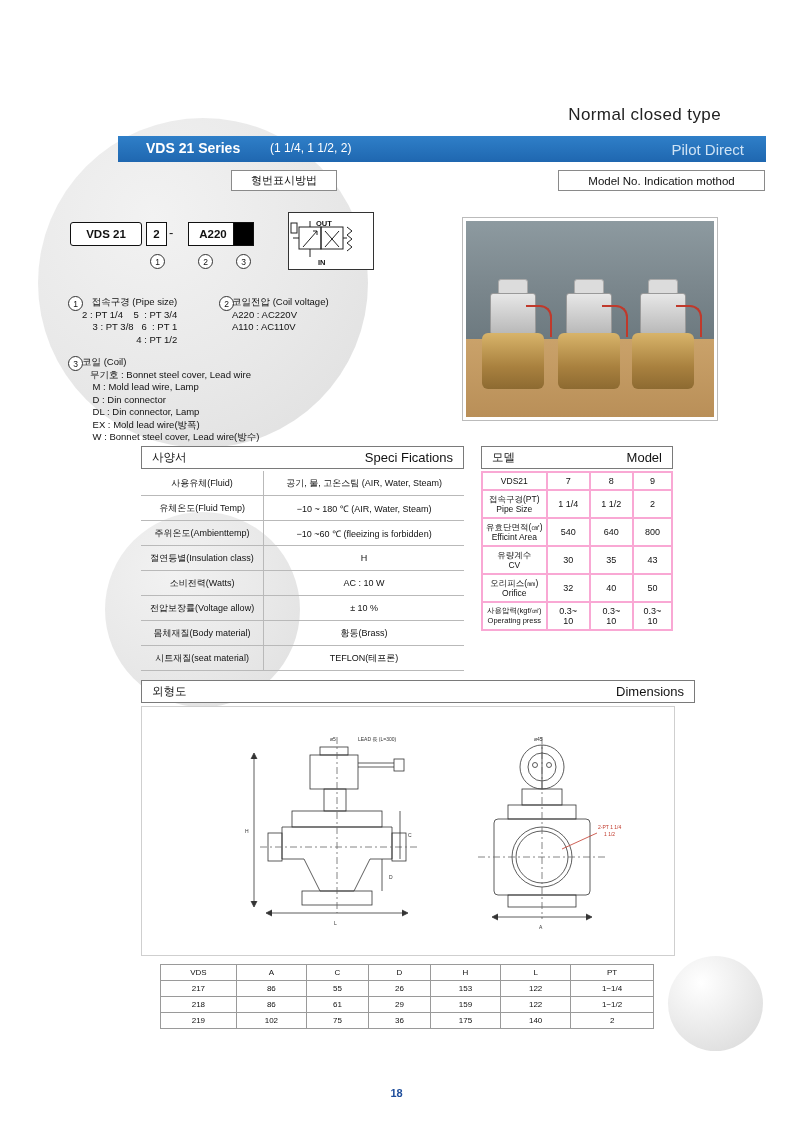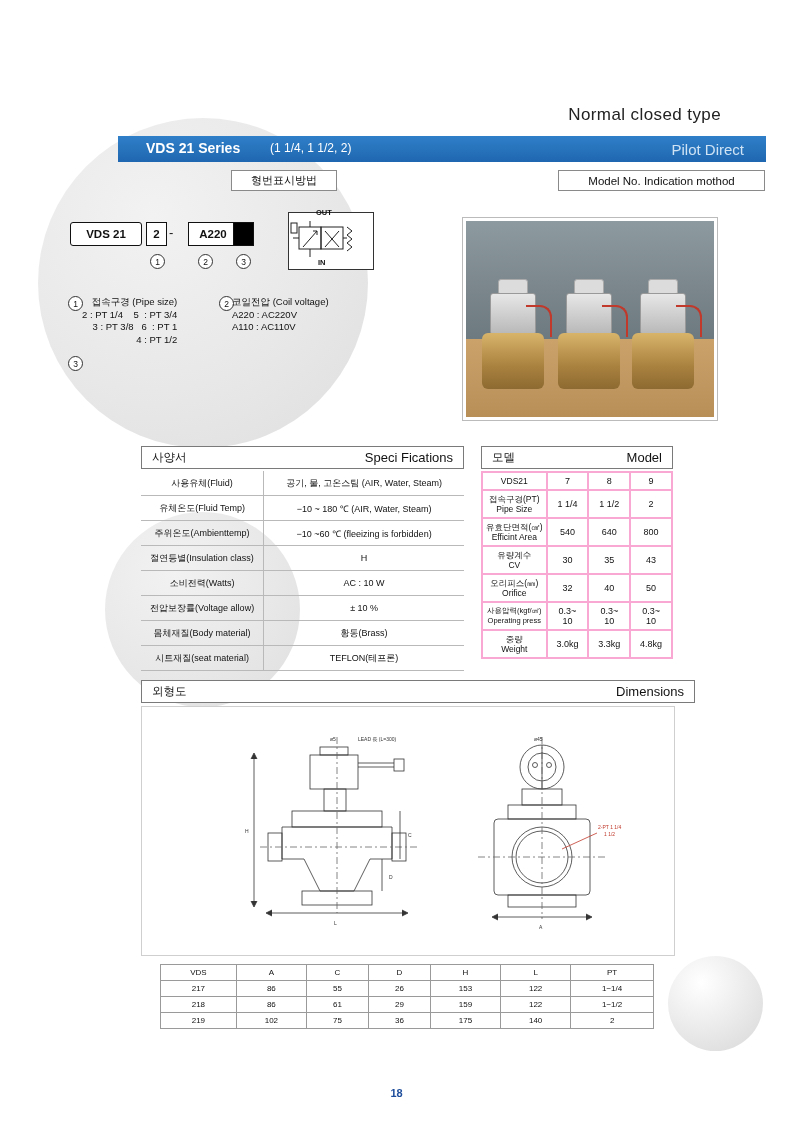--- a/index.html
+++ b/index.html
@@ -133,35 +133,42 @@
       <path d="M14 34 L28 18 M24 18 L28 18 L28 22" stroke="#222" fill="none" stroke-width="1"></path>
       <path d="M36 18 L50 34 M36 34 L50 18" stroke="#222" fill="none" stroke-width="1"></path>
       <path d="M58 14 l5 4 l-5 4 l5 4 l-5 4 l5 4 l-5 4" stroke="#222" fill="none" stroke-width="1"></path>
       <line x1="54" y1="25" x2="58" y2="25" stroke="#222" stroke-width="1"></line>
       <line x1="4" y1="25" x2="10" y2="25" stroke="#222" stroke-width="1"></line>
       <line x1="21" y1="8" x2="21" y2="14" stroke="#222" stroke-width="1"></line>
       <line x1="21" y1="36" x2="21" y2="44" stroke="#222" stroke-width="1"></line>
       <rect x="2" y="10" width="6" height="10" fill="none" stroke="#222" stroke-width="1"></rect>
     </svg>
   </div>
-  <div style="position:absolute;left:316px;top:208px;font-size:7.5px;font-weight:bold;">OUT</div>
+  <div style="position:absolute;left:316px;top:219px;font-size:7.5px;font-weight:bold;">OUT</div>
   <div style="position:absolute;left:318px;top:258px;font-size:7.5px;font-weight:bold;">IN</div>
 
   <div class="numcirc" style="left:68px;top:296px;">1</div>
   <pre class="leg leg1" style="margin:0;font-family:'Liberation Sans',sans-serif;">접속구경 (Pipe size)
 2 : PT 1/4    5  : PT 3/4
 3 : PT 3/8   6  : PT 1
 4 : PT 1/2</pre>
 
   <div class="numcirc" style="left:219px;top:296px;">2</div>
   <pre class="leg leg2" style="margin:0;font-family:'Liberation Sans',sans-serif;">코일전압 (Coil voltage)
 A220 : AC220V
 A110 : AC110V</pre>
 
   <div class="numcirc" style="left:68px;top:356px;">3</div>
+  <pre class="leg leg3" style="margin:0;font-family:'Liberation Sans',sans-serif;">코일 (Coil)
+   무기호 : Bonnet steel cover, Lead wire
+    M : Mold lead wire, Lamp
+    D : Din connector
+    DL : Din connector, Lamp
+    EX : Mold lead wire(방폭)
+    W : Bonnet steel cover, Lead wire(방수)</pre>
 
   <div class="photo">
     <div class="bench"></div>
     <div class="valve v1">
       <div class="coilcap"></div>
       <div class="coil"></div>
       <div class="body"></div>
       <div class="wire"></div>
     </div>
     <div class="valve v2">
@@ -264,27 +271,20 @@
         </tr>
         <tr>
           <td class="k" style="white-space:pre-line;font-size:7.5px">사용압력(kgf/㎠)
 Operating press</td>
           <td style="white-space:pre-line">0.3~
 10</td>
           <td style="white-space:pre-line">0.3~
 10</td>
           <td style="white-space:pre-line">0.3~
 10</td>
-        </tr>
-        <tr>
-          <td class="k" style="white-space:pre-line">중량
-Weight</td>
-          <td>3.0kg</td>
-          <td>3.3kg</td>
-          <td>4.8kg</td>
         </tr>
       </tbody>
     </table>
   </div>
 
   <div class="dimhdr hdrrow">
     <span class="kr">외형도</span>
     <span class="en">Dimensions</span>
   </div>
 

